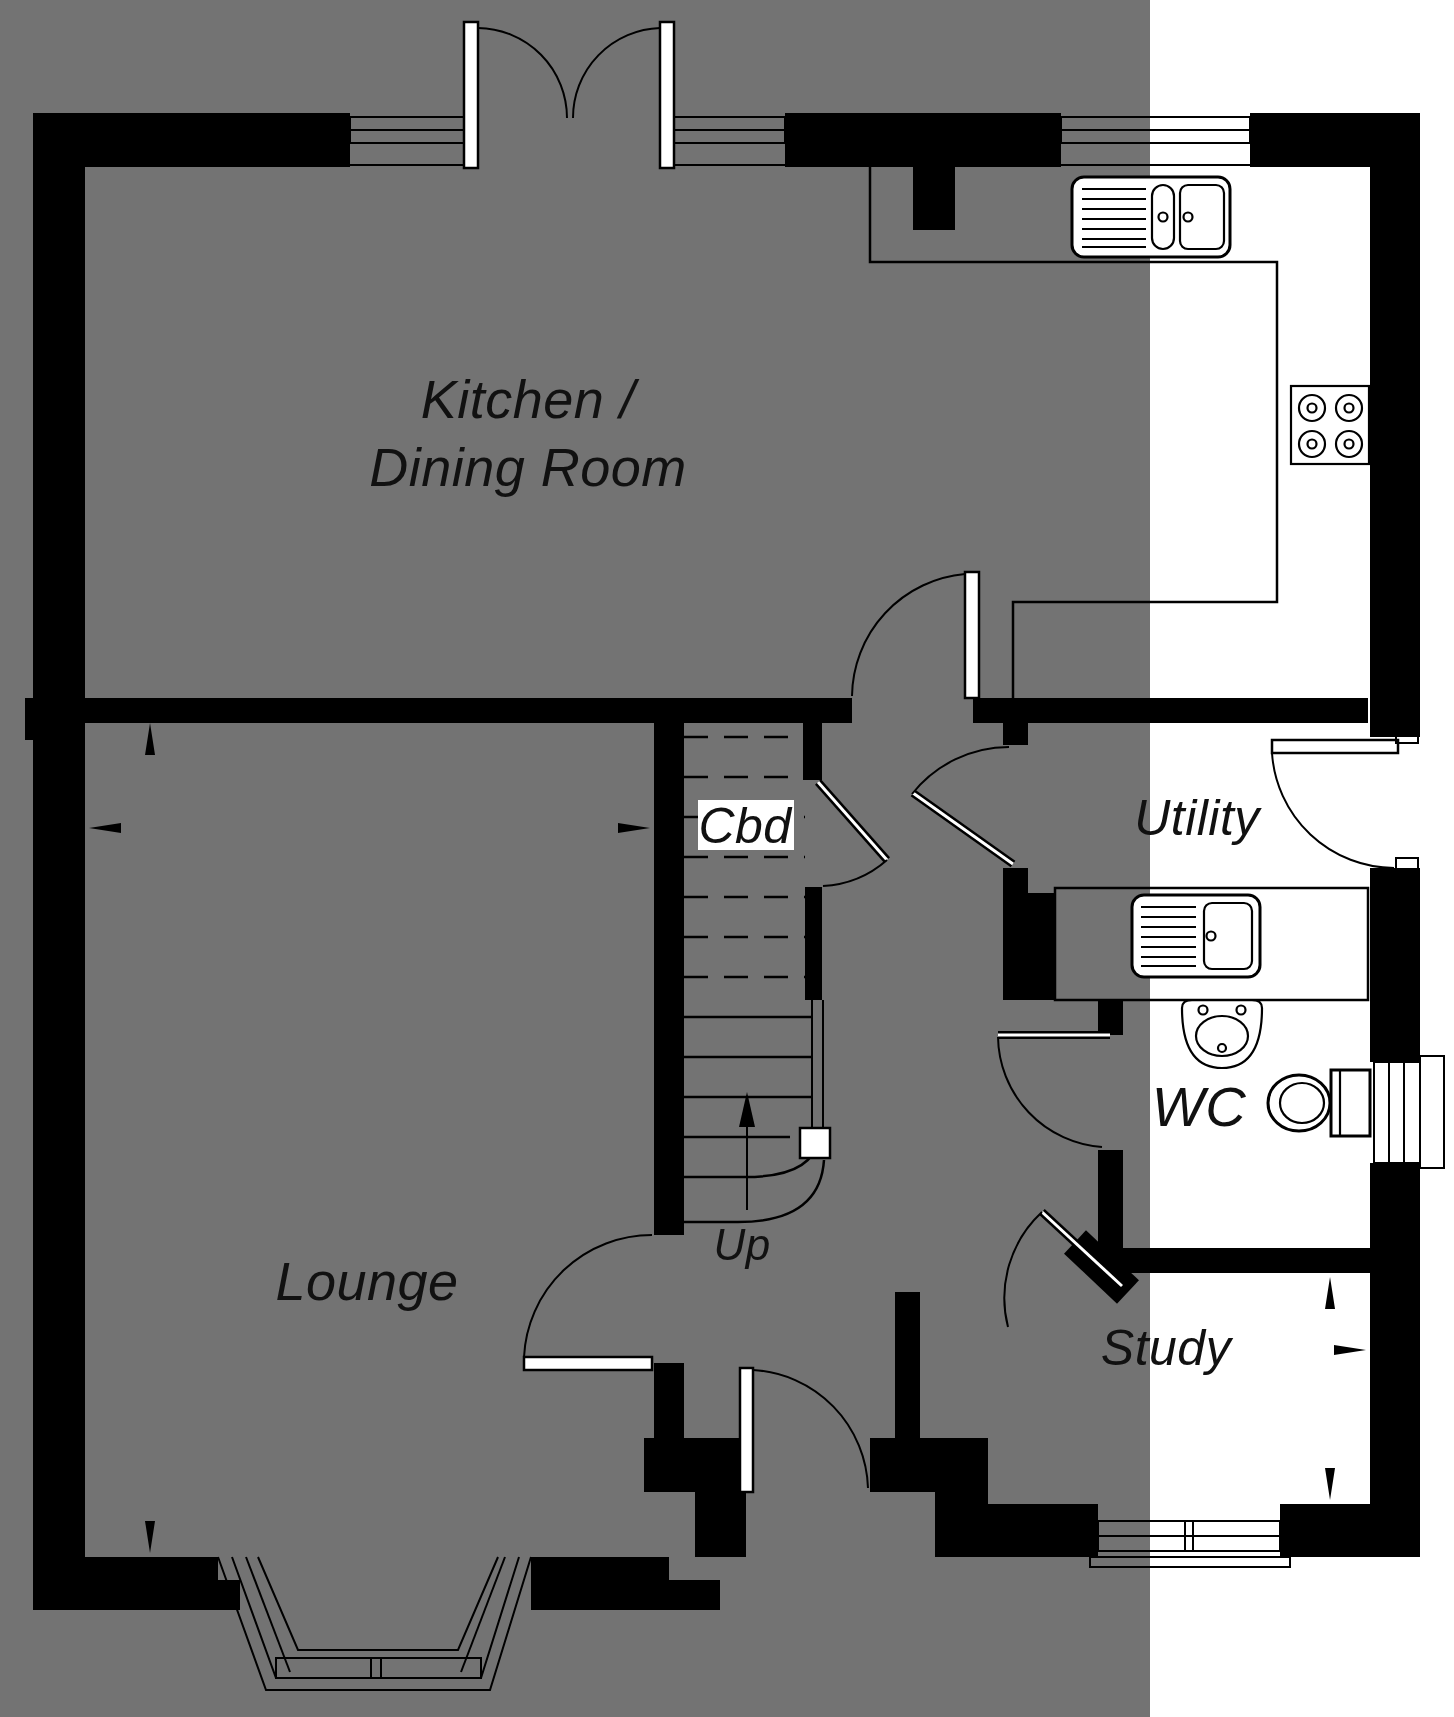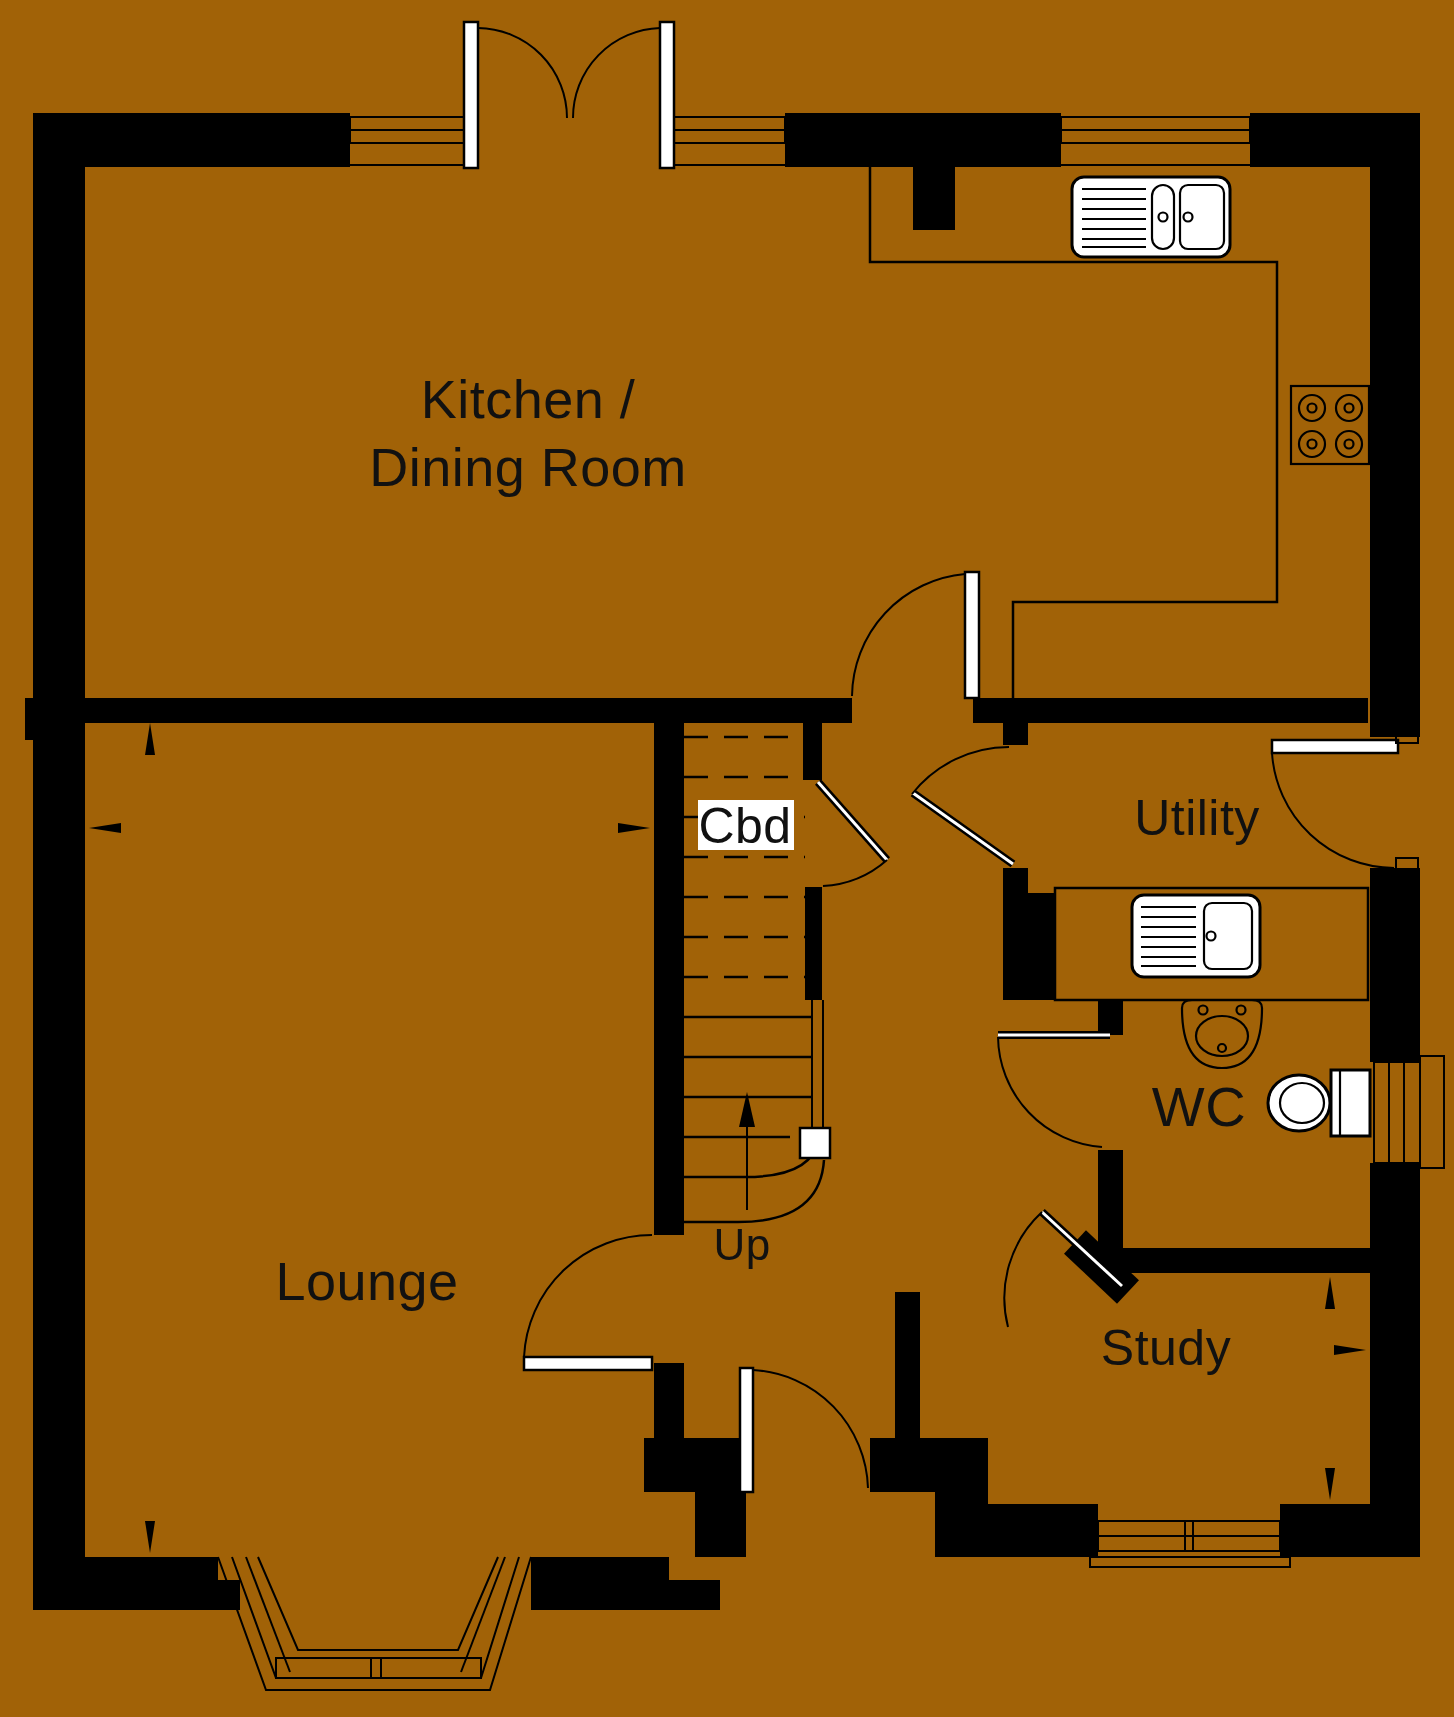--- a/index.html
+++ b/index.html
@@ -1,17 +1,17 @@
 <!DOCTYPE html>
 <html><head>
 <meta charset="utf-8">
 <style>
   html,body{margin:0;padding:0;background:#fff;}
   body{font-family:"Liberation Sans", sans-serif;}
-  .plan-wrap{width:1454px;height:1717px;position:relative;background:#a16207;}
+  .plan-wrap{width:1150px;height:1717px;position:relative;background:#737373;font-style:italic;}
   svg{display:block;}
   .wall{fill:#000;stroke:none;}
   .thin{fill:none;stroke:#000;stroke-width:2.5;}
   .thin1{fill:none;stroke:#000;stroke-width:2;}
   .leafrect{fill:#fff;stroke:#000;stroke-width:2.5;}
   .arc{fill:none;stroke:#000;stroke-width:2;}
   .dash{fill:none;stroke:#000;stroke-width:2.5;stroke-dasharray:24 16;}
   .roomlabel{fill:#111;font-family:"Liberation Sans", sans-serif;font-weight:400;letter-spacing:0.5px;}
   .fx{fill:#fff;stroke:#000;stroke-width:3;}
   .fx2{fill:none;stroke:#000;stroke-width:2.2;}

